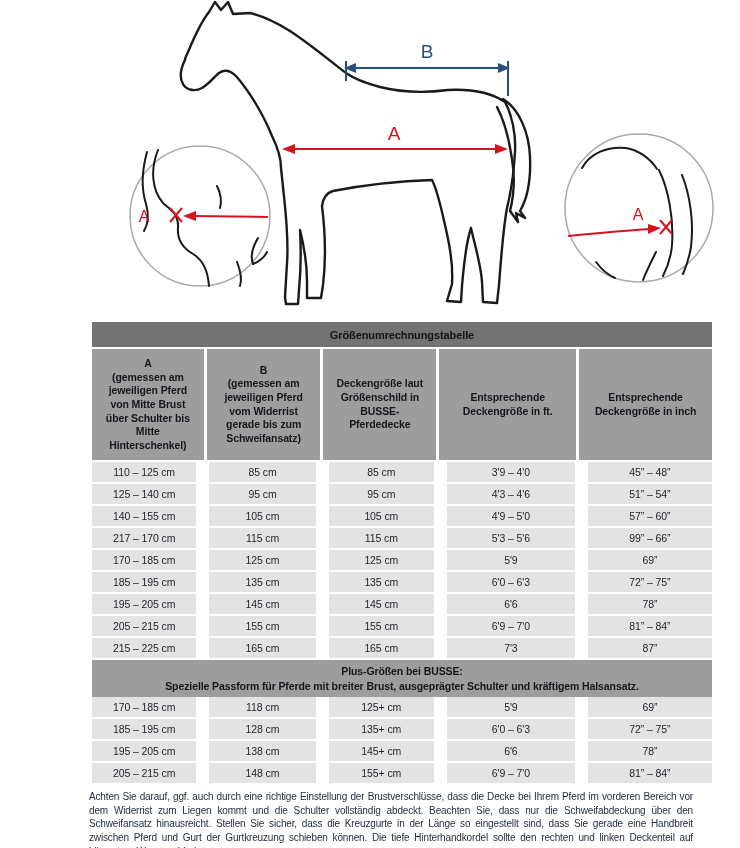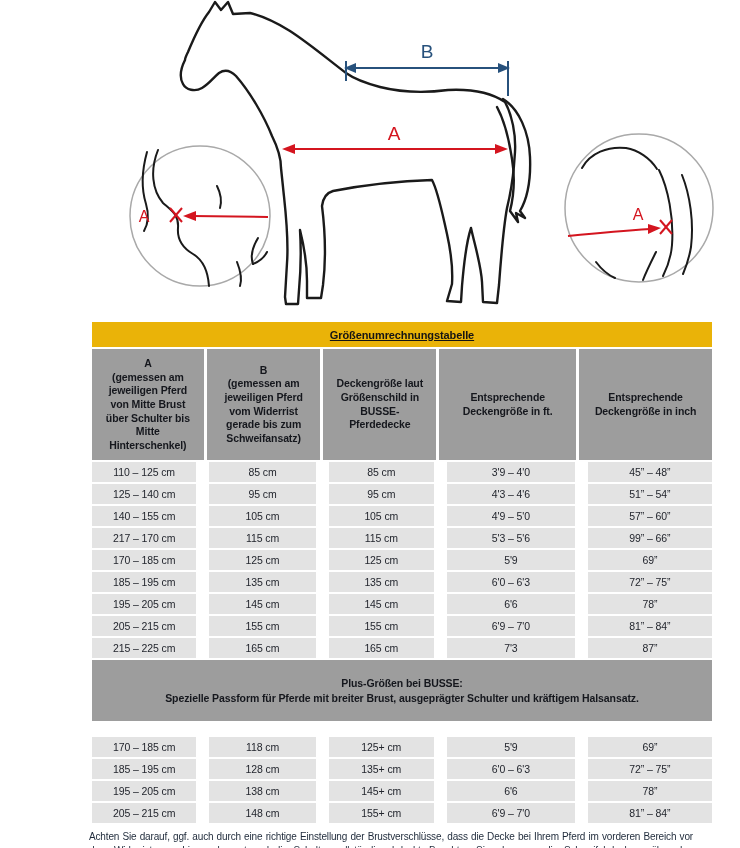--- a/index.html
+++ b/index.html
@@ -15,23 +15,23 @@
 
   
   .size-table {
     margin-left: 92px;
     width: 620px;
     --cols: 111fr 113fr 112fr 136fr 132fr;
     font-size: 10.5px;
     letter-spacing: -0.1px;
   }
   .t-title {
-    background:#eab308; height:25px; margin-bottom:2px;
+    background:#737373; height:25px; margin-bottom:2px;
     display:flex; align-items:center; justify-content:center;
-    font-weight:bold; font-size:11px; color:#141414;text-decoration:underline;
+    font-weight:bold; font-size:11px; color:#141414;
   }
   .t-header {
     display:grid; grid-template-columns: var(--cols);
     column-gap:3px; margin-bottom:2px;
   }
   .t-header .tcell {
     background:#9d9d9d; color:#15171d; font-weight:bold;
     display:flex; align-items:center; justify-content:center;
     text-align:center; white-space:pre-line;
     padding: 8px 7px; min-height: 94px; line-height:1.3;
@@ -41,21 +41,21 @@
     column-gap:13px; margin-bottom:2px;
   }
   .t-body .tcell {
     background:#e3e3e3; height:20px;
     display:flex; align-items:center; justify-content:center;
     text-align:center; color:#23262e;
   }
   .t-plusband {
     background:#9d9d9d; color:#15171d; font-weight:bold;
     text-align:center; white-space:pre-line; line-height:1.35;
-    padding:16px 6px; margin-bottom:16px;
+    padding:4px 6px; margin-bottom:0;
   }
   
   .footnote {
     margin: 7px 47px 0 89px;
     font-size: 10px; line-height: 1.38;
     letter-spacing: -0.15px;
     text-align: justify;
     color: #1e2a3a;
   }
 </style>

